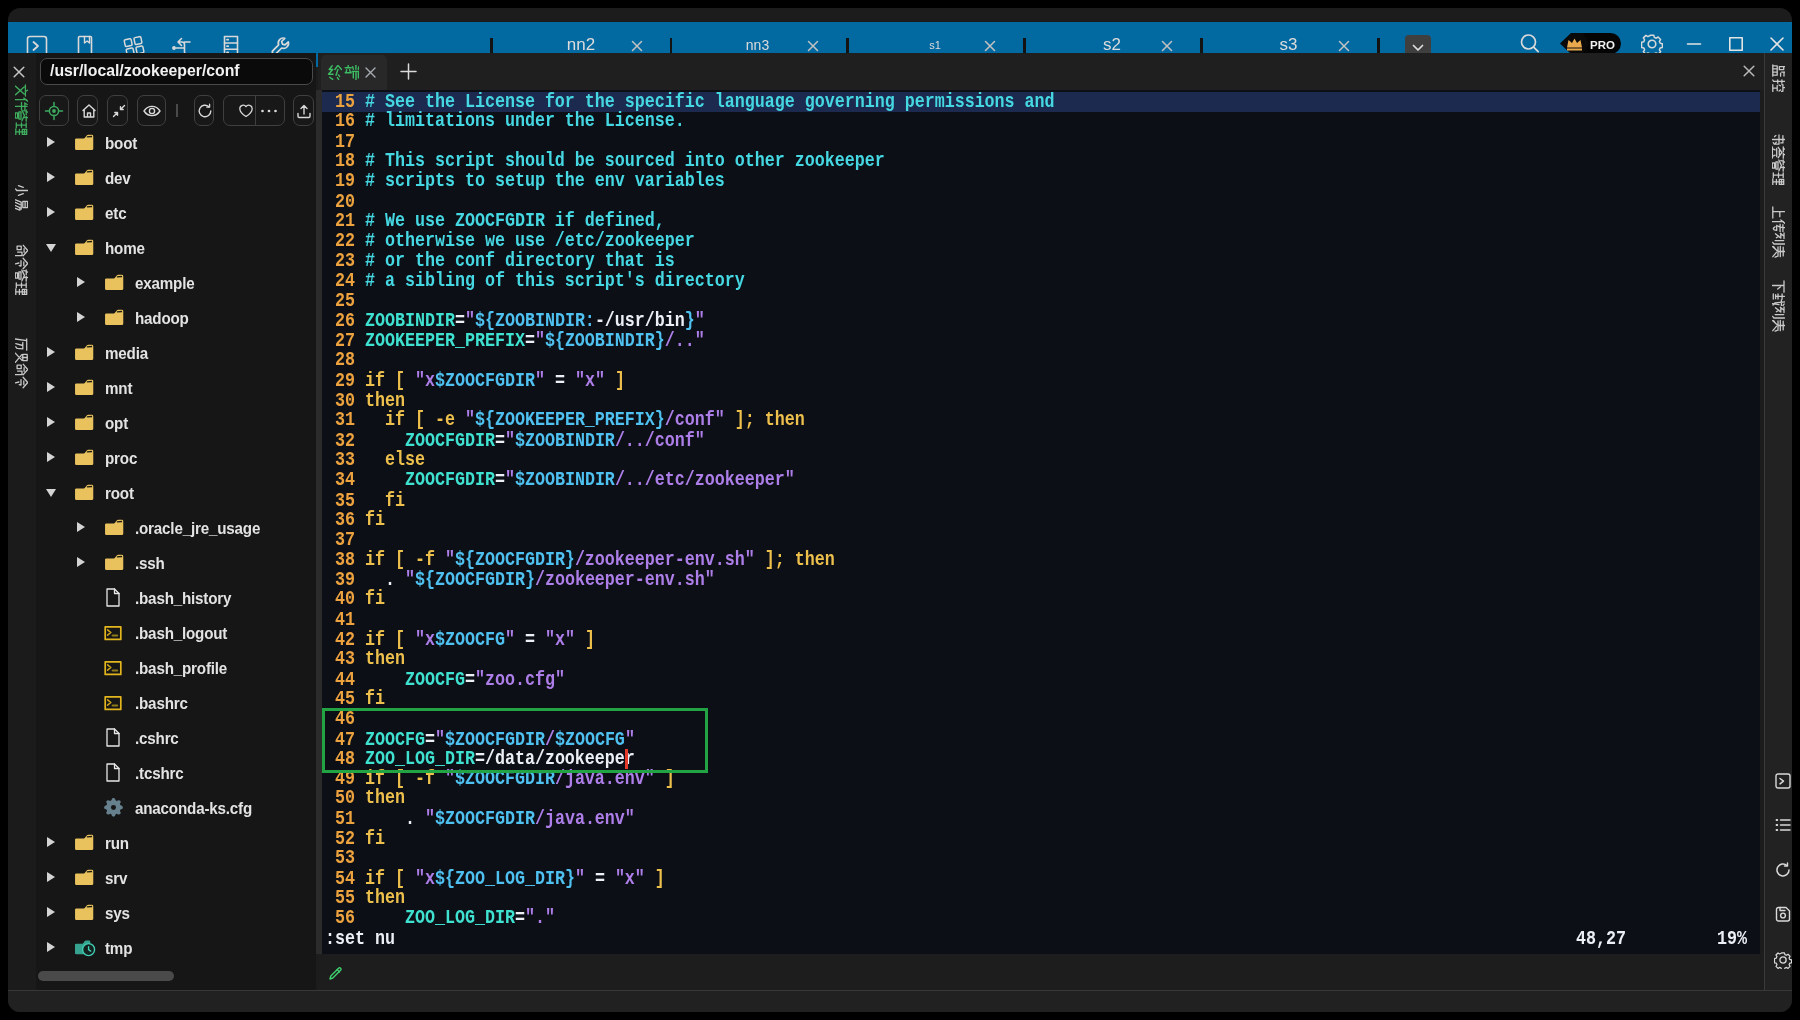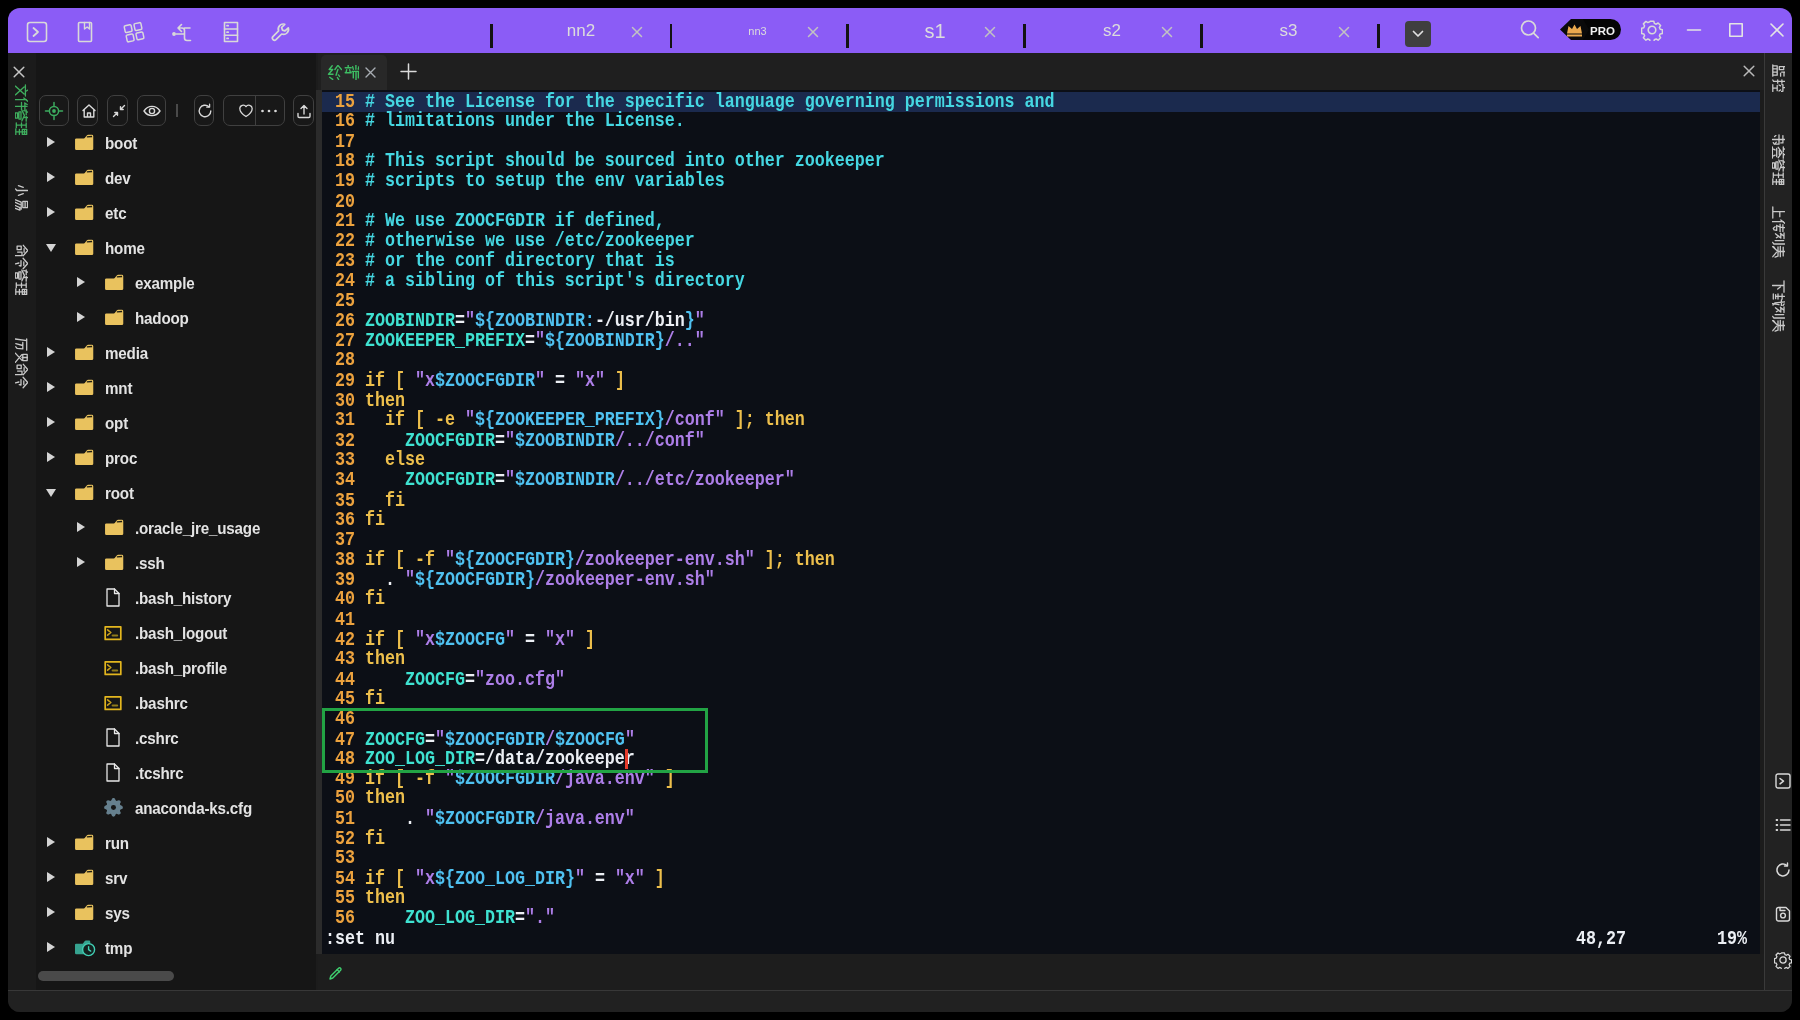--- a/index.html
+++ b/index.html
@@ -1,21 +1,21 @@
 <!DOCTYPE html>
 <html><head>
 <meta charset="utf-8">
 <style>
   html,body{margin:0;padding:0;background:#000;width:1800px;height:1020px;overflow:hidden;}
   *{box-sizing:border-box;}
   body{font-family:"Liberation Sans",sans-serif;}
   .abs{position:absolute;}
   #win{position:absolute;left:8px;top:8px;width:1784px;height:1004px;background:#1c1c1c;border-radius:12px;overflow:hidden;}
   
-  #titlebar{position:absolute;left:0;top:0;width:1784px;height:45px;background:#8b5cf6;}
+  #titlebar{position:absolute;left:0;top:14px;width:1784px;height:45px;background:#0369a1;}
   #activetab{position:absolute;left:313px;top:2px;width:168px;height:45px;background:#1f1f1f;border-radius:10px 10px 0 0;}
   #subtabbar{position:absolute;left:310px;top:45px;width:1446px;height:37px;background:#1f1f1f;}
   #termtab{position:absolute;left:3px;top:2px;width:66px;height:35px;background:#282828;border-radius:5px 5px 0 0;}
   #terminal{position:absolute;left:314px;top:82px;width:1438px;height:864px;background:#0c0f16;}#sliver{position:absolute;left:308px;top:82px;width:6px;height:864px;background:#2b2b2b;}
   #leftstrip{position:absolute;left:0px;top:45px;width:28px;height:937px;background:#1b1b1b;}
   #filepanel{position:absolute;left:28px;top:45px;width:280px;height:937px;background:#161616;}
   #rightstrip{position:absolute;left:1756px;top:45px;width:28px;height:937px;background:#222;border-left:1px solid #3a3a3a;}
   #bottombar{position:absolute;left:0;top:982px;width:1784px;height:22px;background:#212121;border-top:1px solid #383838;}
   #botstrip{position:absolute;left:310px;top:946px;width:1446px;height:36px;background:#1d1d1d;}
   
@@ -55,25 +55,25 @@
         <path d="M4.5 8h13M4.5 14.3h13"></path>
         <path d="M7 4.7h1.2M7 11.2h1.2M7 17.4h1.2" stroke-width="1.7"></path>
       </svg>
       <svg class="abs" style="left:260.5px;top:12.5px" width="22" height="22" viewBox="0 0 22 22" fill="none" stroke="#d9d9d9" stroke-width="1.6" stroke-linecap="round" stroke-linejoin="round">
         <path d="M19.3 6.8a5 5 0 0 1-6.6 6.2L7 18.7a2.2 2.2 0 0 1-3.1-3.1l5.7-5.7a5 5 0 0 1 6.2-6.6L12.6 6.5l0.8 2.6 2.6 0.8z" stroke-width="1.7"></path>
       </svg>
       <span class="abs" style="left:573px;top:0;height:45px;line-height:46px;transform:translateX(-50%);font-size:17px;color:#dcdcdc">nn2</span>
       <svg class="abs" style="left:622px;top:16.5px" width="14" height="14" viewBox="0 0 14 14" fill="none" stroke="#d9d9d9" stroke-width="1.6" stroke-linecap="round" stroke-linejoin="round">
         <path d="M2.5 2.5l9 9M11.5 2.5l-9 9" stroke="#c2c2c2" stroke-width="1.5"></path>
       </svg>
-      <span class="abs" style="left:749.5px;top:0;height:45px;line-height:46px;transform:translateX(-50%);font-size:11px;color:#dcdcdc">nn3</span>
+      <span class="abs" style="left:749.5px;top:0;height:45px;line-height:46px;transform:translateX(-50%);font-size:14px;color:#dcdcdc">nn3</span>
       <svg class="abs" style="left:798px;top:16.5px" width="14" height="14" viewBox="0 0 14 14" fill="none" stroke="#d9d9d9" stroke-width="1.6" stroke-linecap="round" stroke-linejoin="round">
         <path d="M2.5 2.5l9 9M11.5 2.5l-9 9" stroke="#c2c2c2" stroke-width="1.5"></path>
       </svg>
-      <span class="abs" style="left:927px;top:0;height:45px;line-height:46px;transform:translateX(-50%);font-size:20px;color:#dcdcdc">s1</span>
+      <span class="abs" style="left:927px;top:0;height:45px;line-height:46px;transform:translateX(-50%);font-size:11px;color:#dcdcdc">s1</span>
       <svg class="abs" style="left:975px;top:16.5px" width="14" height="14" viewBox="0 0 14 14" fill="none" stroke="#d9d9d9" stroke-width="1.6" stroke-linecap="round" stroke-linejoin="round">
         <path d="M2.5 2.5l9 9M11.5 2.5l-9 9" stroke="#c2c2c2" stroke-width="1.5"></path>
       </svg>
       <span class="abs" style="left:1104px;top:0;height:45px;line-height:46px;transform:translateX(-50%);font-size:17px;color:#dcdcdc">s2</span>
       <svg class="abs" style="left:1152px;top:16.5px" width="14" height="14" viewBox="0 0 14 14" fill="none" stroke="#d9d9d9" stroke-width="1.6" stroke-linecap="round" stroke-linejoin="round">
         <path d="M2.5 2.5l9 9M11.5 2.5l-9 9" stroke="#c2c2c2" stroke-width="1.5"></path>
       </svg>
       <span class="abs" style="left:1280.5px;top:0;height:45px;line-height:46px;transform:translateX(-50%);font-size:17px;color:#dcdcdc">s3</span>
       <svg class="abs" style="left:1329px;top:16.5px" width="14" height="14" viewBox="0 0 14 14" fill="none" stroke="#d9d9d9" stroke-width="1.6" stroke-linecap="round" stroke-linejoin="round">
         <path d="M2.5 2.5l9 9M11.5 2.5l-9 9" stroke="#c2c2c2" stroke-width="1.5"></path>
@@ -237,20 +237,21 @@
       </div>
       <div style="position:absolute;left:6.5px;top:322.5px">
         <svg width="13" height="13" viewBox="0 0 13 13" style="display:block">
           <g transform="rotate(90 6.5 6.5)">
             <path d="M6.5 0.3L1.3 4.9 M6.5 0.3L11.7 4.9 M4.9 4.2L8.6 4.2 M3.6 7.0L9.1 7.0 M9.1 7.0L8.6 8.8 M6.0 9.1L6.8 12.5" stroke="#c9c9c9" stroke-width="1.30" fill="none" stroke-linecap="round"></path>
           </g>
         </svg>
       </div>
     </div>
   <div id="filepanel">
+      <div class="abs" style="left:4px;top:5px;width:273px;height:27px;background:#0a0a0a;border:1.5px solid #4a4a4a;border-radius:7px;line-height:24px;padding-left:9px;color:#f2f2f2;font-size:15.8px;font-weight:bold;font-family:'Liberation Sans',sans-serif">/usr/local/zookeeper/conf</div>
       <div class="abs" style="left:3.2px;top:42.4px;width:29.5px;height:30.8px;border:1px solid #404040;border-radius:7px;background:#181818">
         <svg class="abs" style="left:4px;top:4.5px" width="20" height="20" viewBox="0 0 20 20" fill="none" stroke="#d9d9d9" stroke-width="1.5" stroke-linecap="round" stroke-linejoin="round">
           <circle cx="10" cy="10" r="4.6" stroke="#3cab5f"></circle>
           <circle cx="10" cy="10" r="1.9" fill="#3cab5f" stroke="none"></circle>
           <path d="M10 1.5v3M10 15.5v3M1.5 10h3M15.5 10h3" stroke="#3cab5f"></path>
         </svg>
       </div>
       <div class="abs" style="left:41px;top:42.4px;width:21.3px;height:30.8px;border:1px solid #404040;border-radius:7px;background:#181818">
         <svg class="abs" style="left:2.5px;top:6.5px" width="16" height="16" viewBox="0 0 16 16" fill="none" stroke="#d9d9d9" stroke-width="1.5" stroke-linecap="round" stroke-linejoin="round">
           <path d="M2 7.5L8 2l6 5.5M3.2 6.8V14h9.6V6.8M6.5 14v-4h3v4" stroke-width="1.4"></path>

